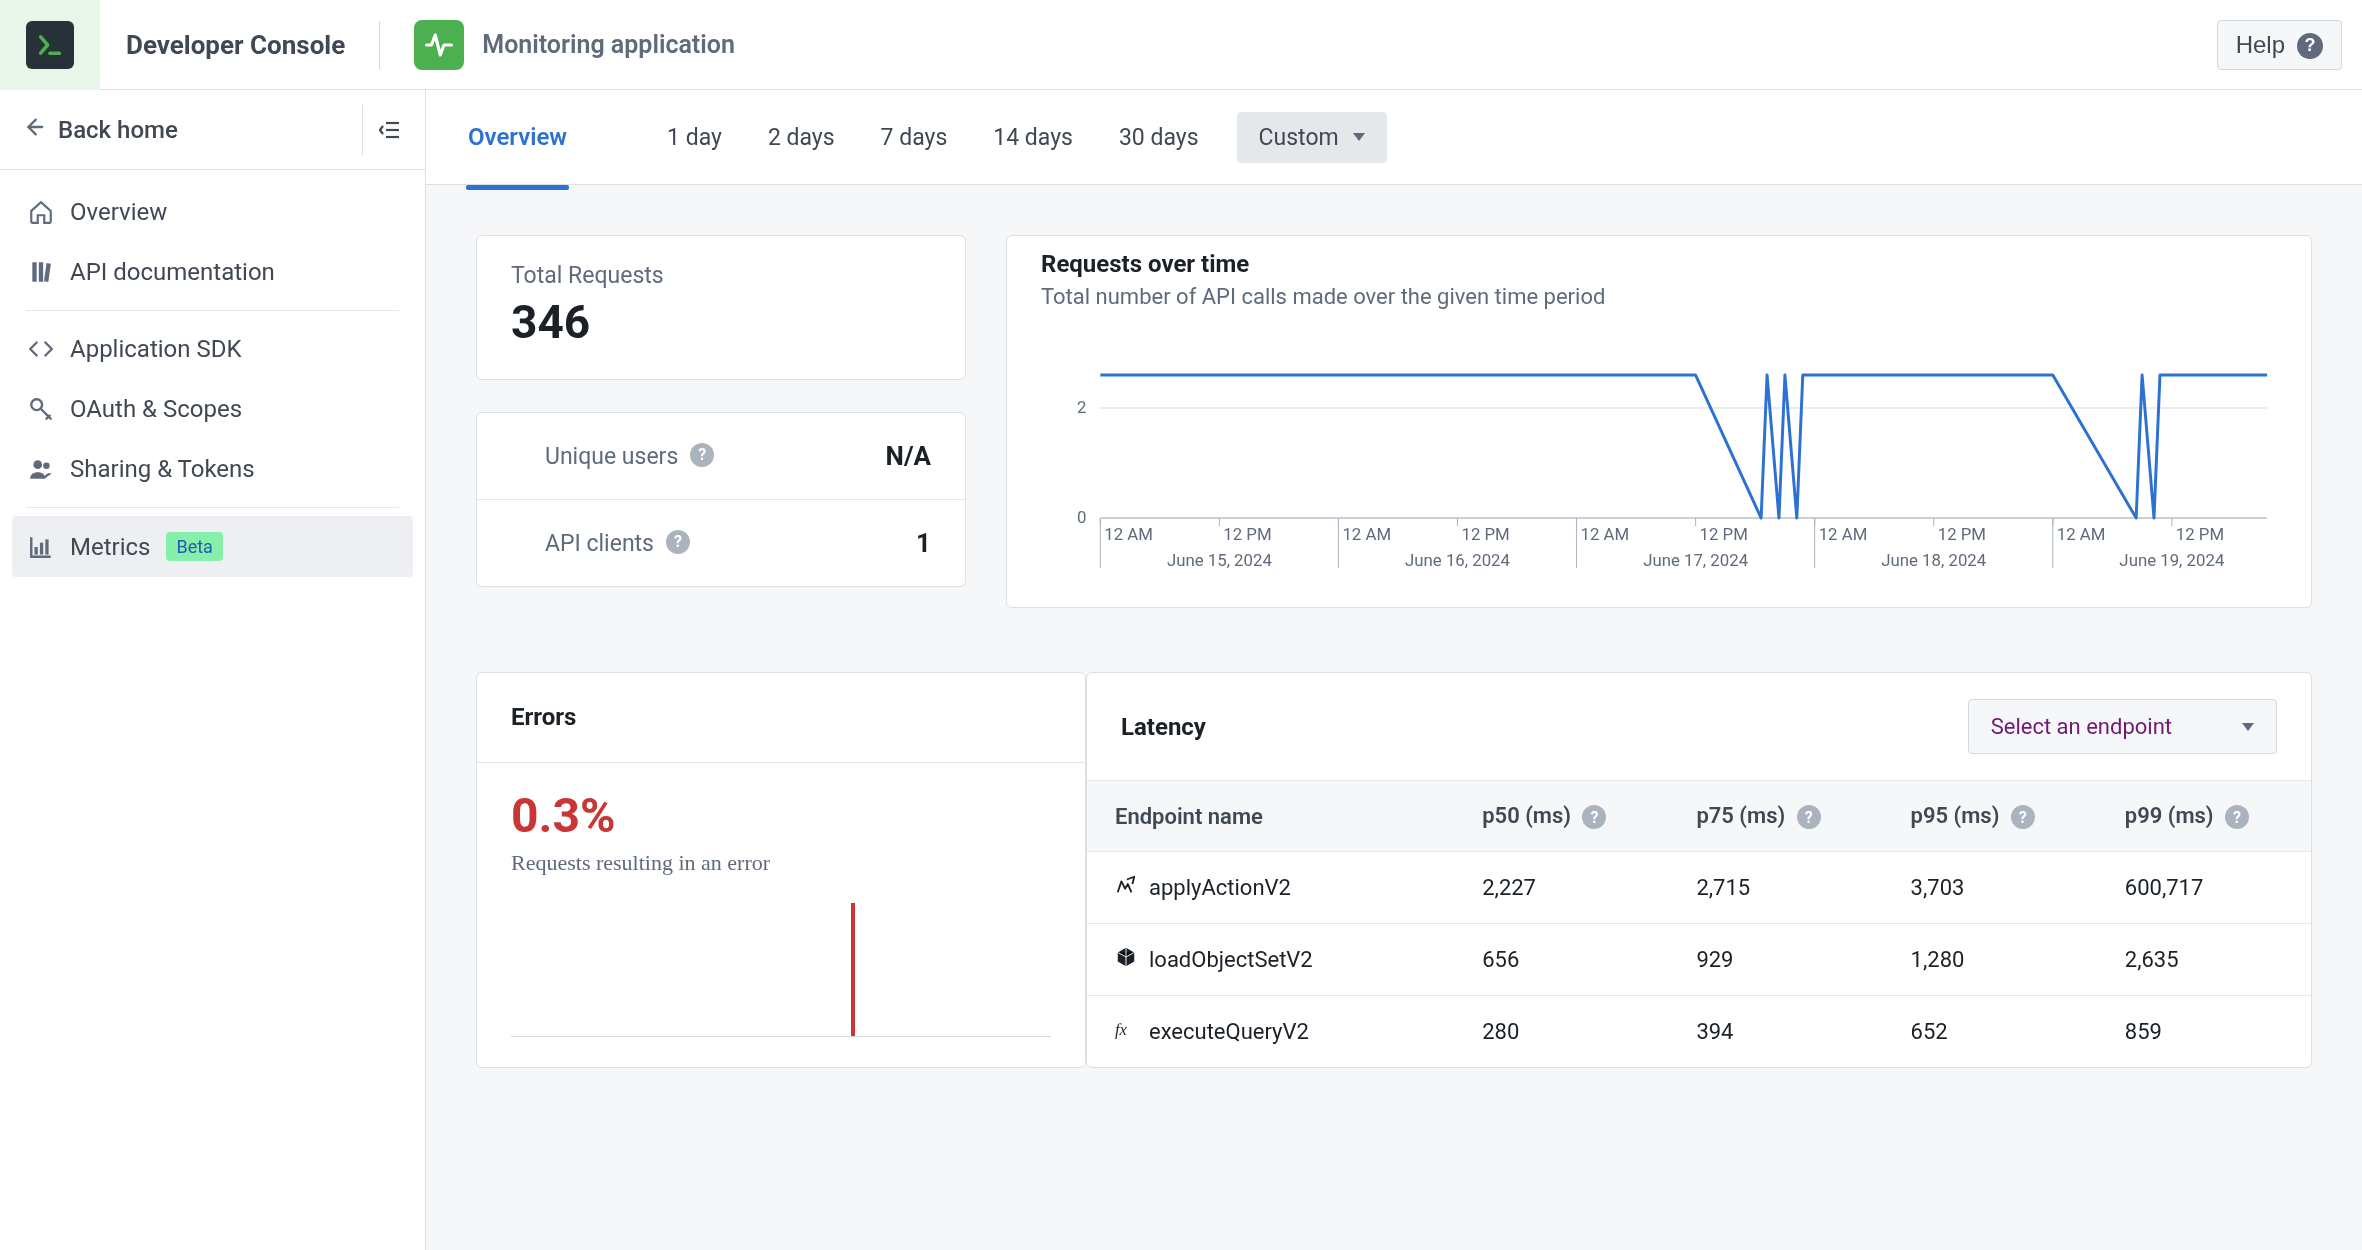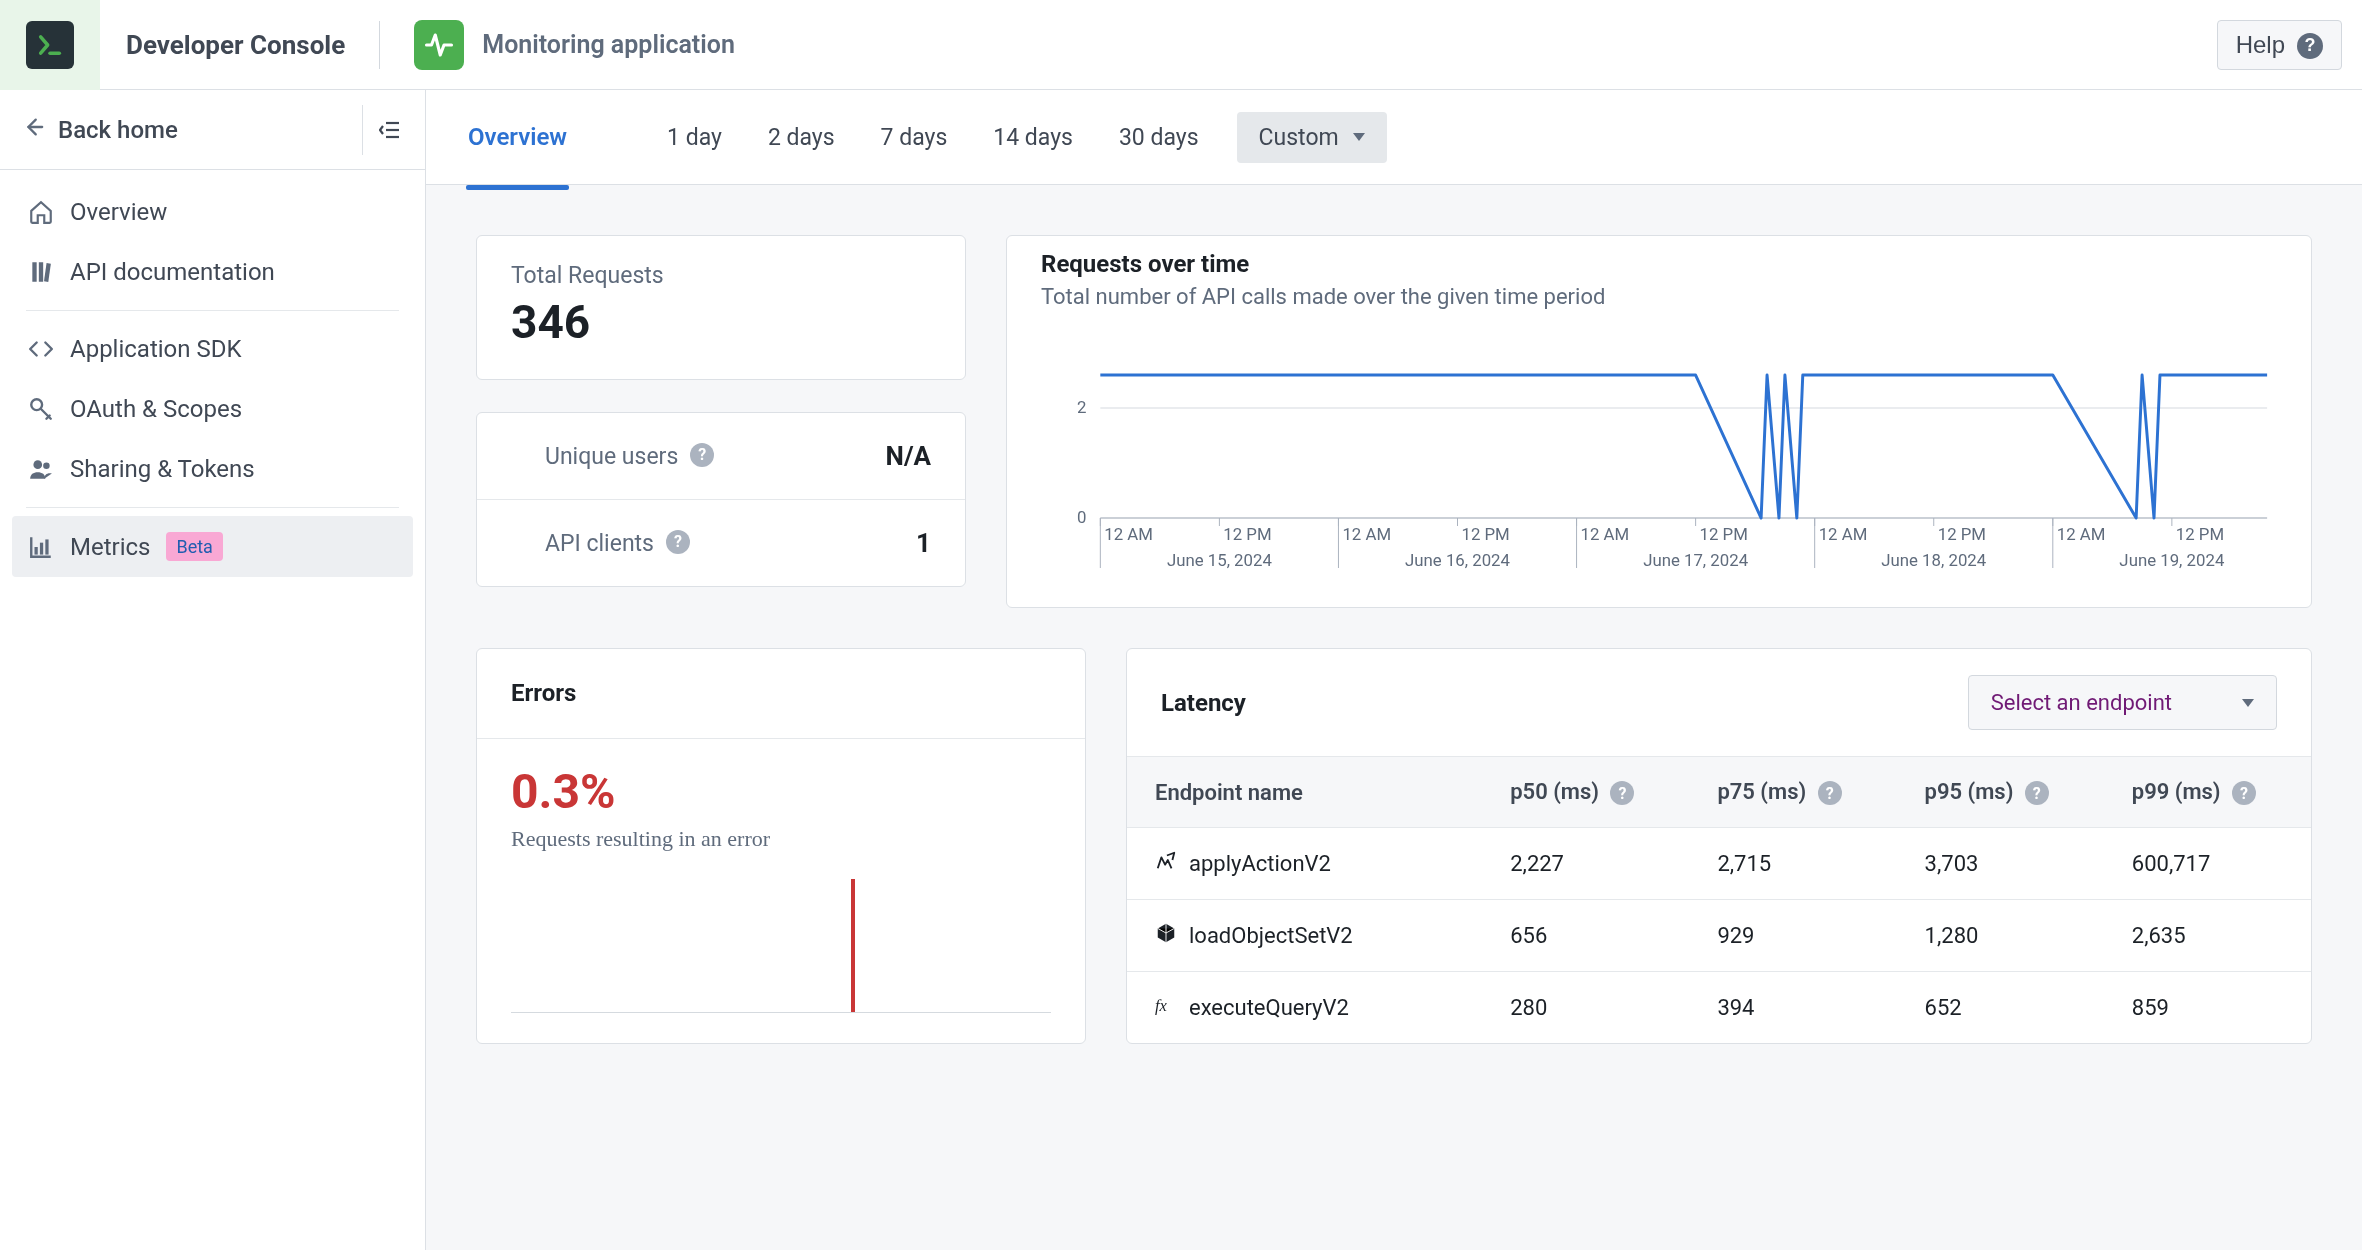--- a/index.html
+++ b/index.html
@@ -105,21 +105,21 @@
   font-size: 24px;
   color:#404854;
   gap: 16px;
   border-radius:4px;
   cursor:pointer;
 }
 .nav-item svg, .nav-item .ic { width:26px; height:26px; flex-shrink:0; color:#5f6b7c; }
 .nav-sep { height:1px; background:#e5e8eb; margin: 8px 14px; }
 .nav-item.active { background:#edeff2; }
 .beta-badge {
-  background:#f9a8d4; color:#215db0;
+  background:#86efac; color:#215db0;
   font-size:18px; padding:4px 10px; border-radius:4px;
 }
 .main { flex:1; background:#fff; display:flex; flex-direction:column; overflow:hidden;}
 .tabs-row {
   display:flex; align-items:center;
   height: 95px;
   border-bottom: 1px solid #dce0e5;
   gap: 30px;
   padding: 0 40px;
 }
@@ -180,21 +180,21 @@
   width:24px;height:24px;border-radius:50%;
   background:#abb3bf;color:#fff;
   display:inline-flex;align-items:center;justify-content:center;
   font-size:16px;font-weight:700;
 }
 .kv .v { font-size:26px; font-weight:700; color:#1c2127;}
 .chart-card { flex:1; padding: 14px 34px; display:flex; flex-direction:column;}
 .chart-card h3 { font-size:24px; font-weight:700; color:#1c2127;}
 .chart-card .sub { font-size:22px; color:#5f6b7c; margin-top:6px; }
 .chart-area { flex:1; margin-top: 24px; position:relative; }
-.row2 { display:flex; gap:40px; margin-top: 40px;}
+.row2 { display:flex; margin-top: 64px;}
 .errors-card { width: 610px; padding: 0; display:flex; flex-direction:column;}
 .errors-card h3 { font-size:24px; font-weight:700; padding:30px 34px; border-bottom:1px solid transparent;}
 .errors-body { padding: 24px 34px 30px; flex:1; display:flex; flex-direction:column;}
 .err-val { font-size:48px; font-weight:700; color:#c93636;}
 .err-sub { font-size:22px; color:#5f6b7c; margin-top:6px;font-family:Liberation Serif, serif;}
 .err-chart { flex:1; margin-top:20px; position:relative; border-bottom:1px solid #d5dadf;}
 .err-bar { position:absolute; bottom:0; width:4px; background:#c93636;}
 .latency-card { flex:1; display:flex; flex-direction:column; }
 .lat-head {
   display:flex; align-items:center; justify-content:space-between;

